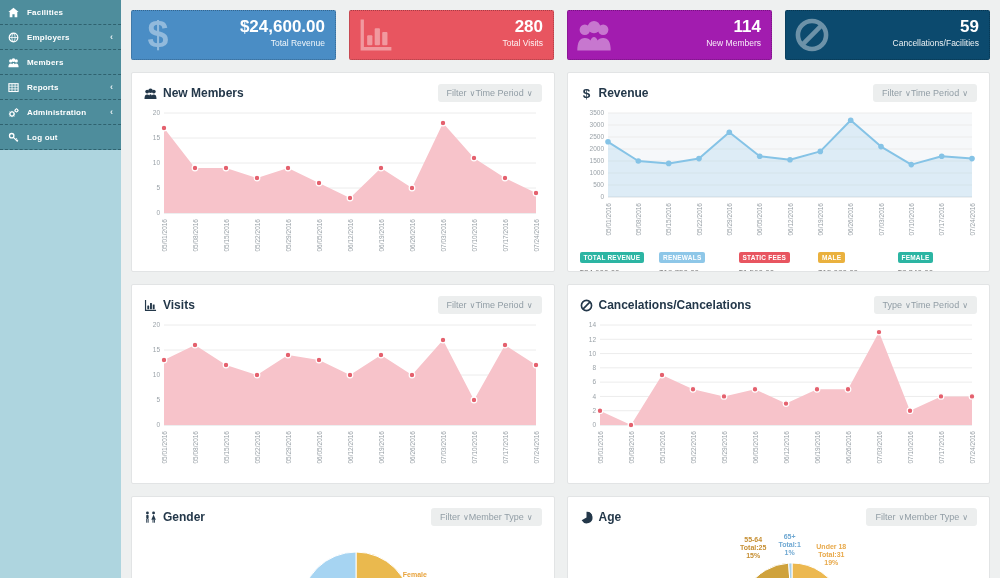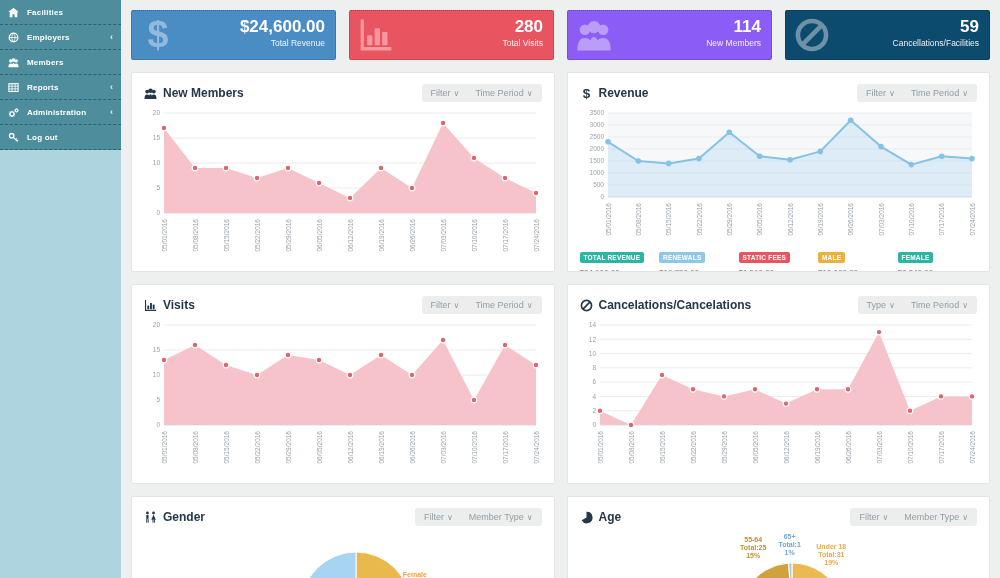--- a/index.html
+++ b/index.html
@@ -26,21 +26,21 @@
   .card-text { position:absolute; right:10px; top:6px; text-align:right; }
   .card-value { font-size:17px; font-weight:700; line-height:1.15; }
   .card-label { font-size:8.5px; opacity:0.92; margin-top:1px; }
 
   .grid { display:grid; grid-template-columns:1fr 1fr; gap:12px; }
   .panel { background:#fff; border:1px solid #e2e4e5; border-radius:2px; padding:8px 12px;
            height:200px; overflow:hidden; position:relative; }
   .panel-head { display:flex; align-items:center; height:24px; }
   .panel-head .icn { width:13px; height:13px; color:#24384a; flex:none; }
   .panel-title { font-size:12px; font-weight:700; color:#24384a; margin-left:6px; white-space:nowrap; }
-  .controls { margin-left:auto; background:#eceeee; border-radius:3px; padding:4px 9px; display:flex; gap:16px; }
+  .controls { margin-left:auto; background:#eceeee; border-radius:3px; padding:4px 9px; display:flex; gap:0; }
   .ctrl { font-size:9px; color:#919da5; cursor:pointer; white-space:nowrap; }
   .ctrl .cv { font-size:8px; margin-left:3px; }
 
   .chart-box { margin-top:2px; }
   svg .tick { font-size:6.5px; fill:#9aa2a8; font-family:"Liberation Sans", sans-serif; }
   svg .pie-lbl { font-size:7px; font-weight:700; font-family:"Liberation Sans", sans-serif; }
 
   .legend { display:flex; margin-top:1px; }
   .lg-item { width:20%; }
   .lg-badge { display:inline-block; font-size:6.5px; font-weight:700; color:#fff;
@@ -151,21 +151,21 @@
             <rect x="2.8" y="5.6" width="1.6" height="3" rx="0.3"></rect>
             <rect x="5.1" y="3.4" width="1.6" height="5.2" rx="0.3"></rect>
             <rect x="7.4" y="4.6" width="1.6" height="4" rx="0.3"></rect>
           </svg>
         </span>
         <div class="card-text">
           <div class="card-value">280</div>
           <div class="card-label">Total Visits</div>
         </div>
       </div>
-      <div class="card" style="background:#8b5cf6">
+      <div class="card" style="background:#a21caf">
         <span class="big-icn icn">
           <svg viewBox="0 0 11 11" fill="currentColor">
             <circle cx="2.7" cy="3.9" r="1.6"></circle>
             <circle cx="8.3" cy="3.9" r="1.6"></circle>
             <circle cx="5.5" cy="3.1" r="1.9"></circle>
             <path d="M0.4 10.2 Q0.4 6.4 2.7 6.4 Q4 6.4 4.4 7.2 Q4.8 6.1 5.5 6.1 Q6.2 6.1 6.6 7.2 Q7 6.4 8.3 6.4 Q10.6 6.4 10.6 10.2 Z"></path>
           </svg>
         </span>
         <div class="card-text">
           <div class="card-value">114</div>

